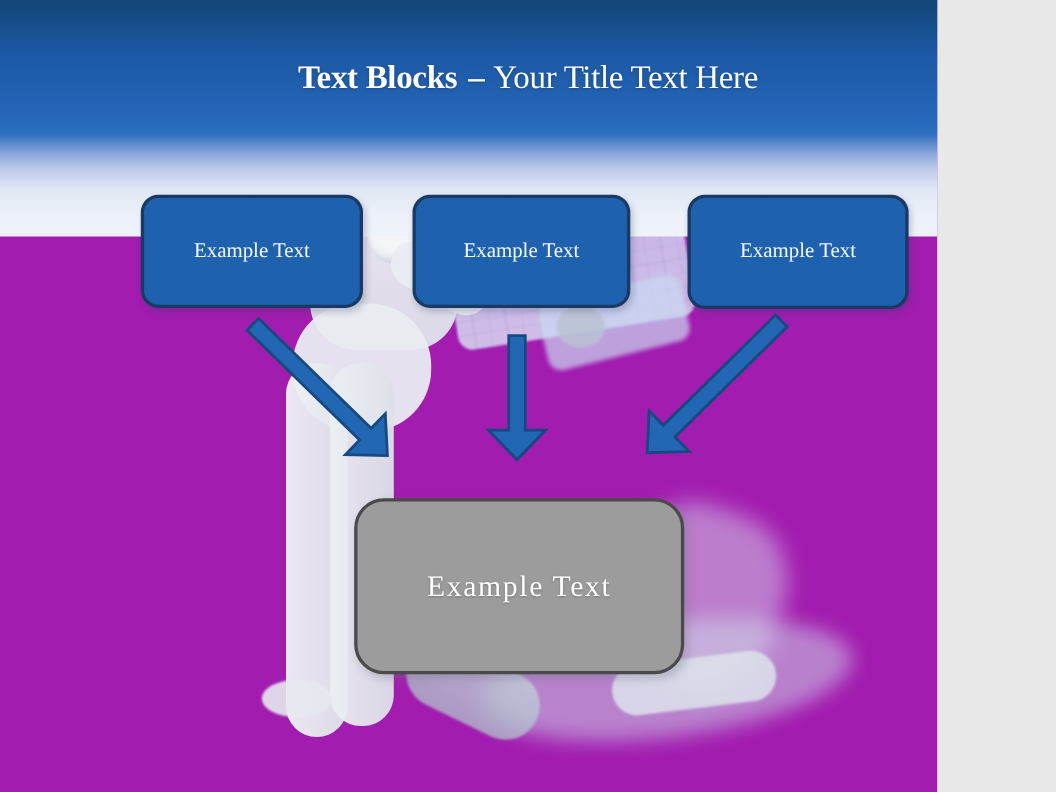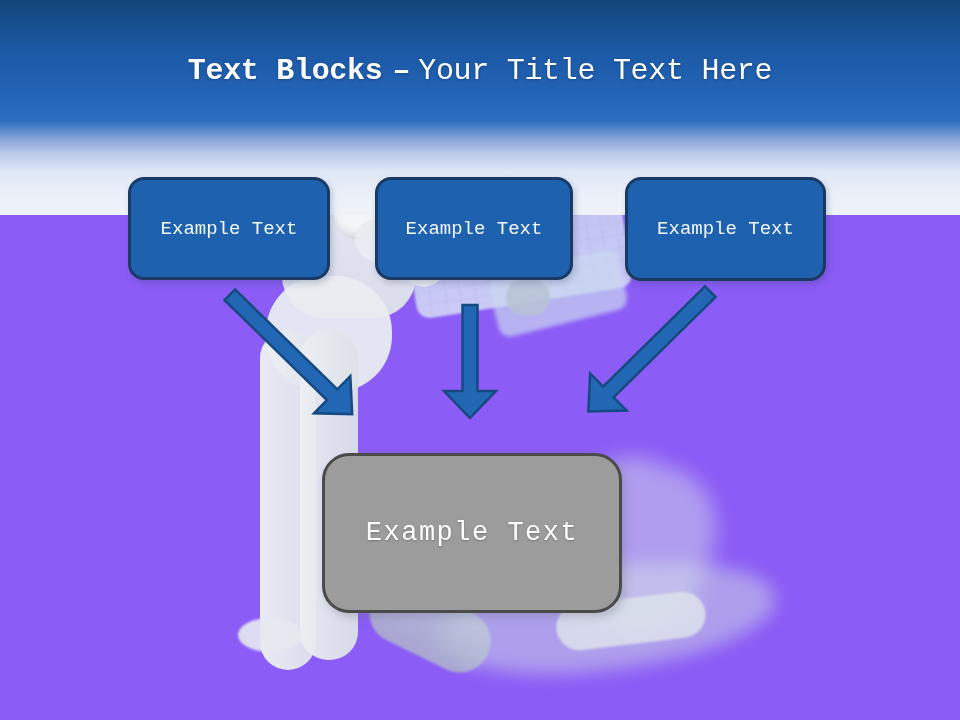--- a/index.html
+++ b/index.html
@@ -1,19 +1,19 @@
 <!DOCTYPE html>
 <html><head>
 <meta charset="utf-8">
 <style>
   html,body{margin:0;padding:0;background:#e8e8e8;}
   .slide{
-    position:relative;width:960px;height:720px;overflow:hidden;
-    background:#8b5cf6;
-    font-family:Liberation Mono, monospace;
+    position:relative;width:852px;height:720px;overflow:hidden;
+    background:#a21caf;
+    font-family:Liberation Serif, serif;
   }
   
   .header{
     position:absolute;left:0;top:0;width:960px;height:215px;
     background:linear-gradient(180deg,
       #134677 0px,
       #1c59a6 50px,
       #2465b7 100px,
       #2b6dbf 121px,
       #87a4d9 139px,

